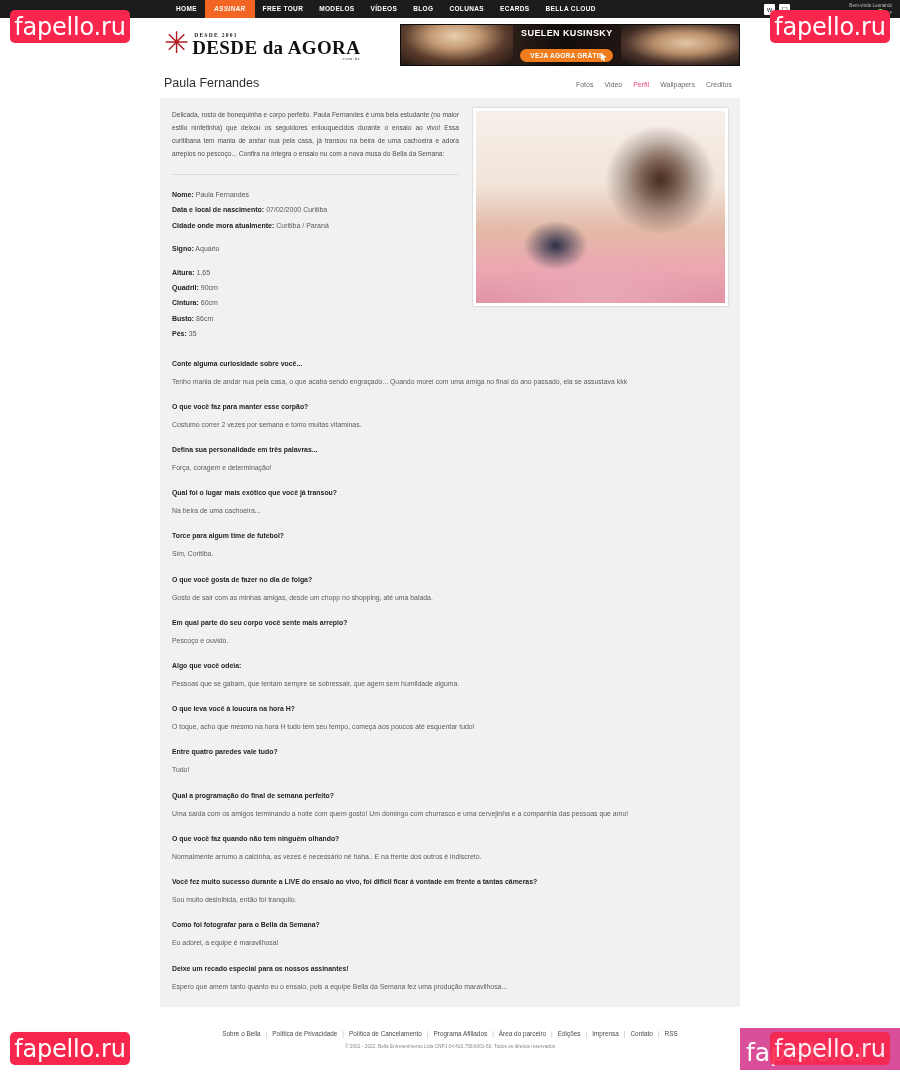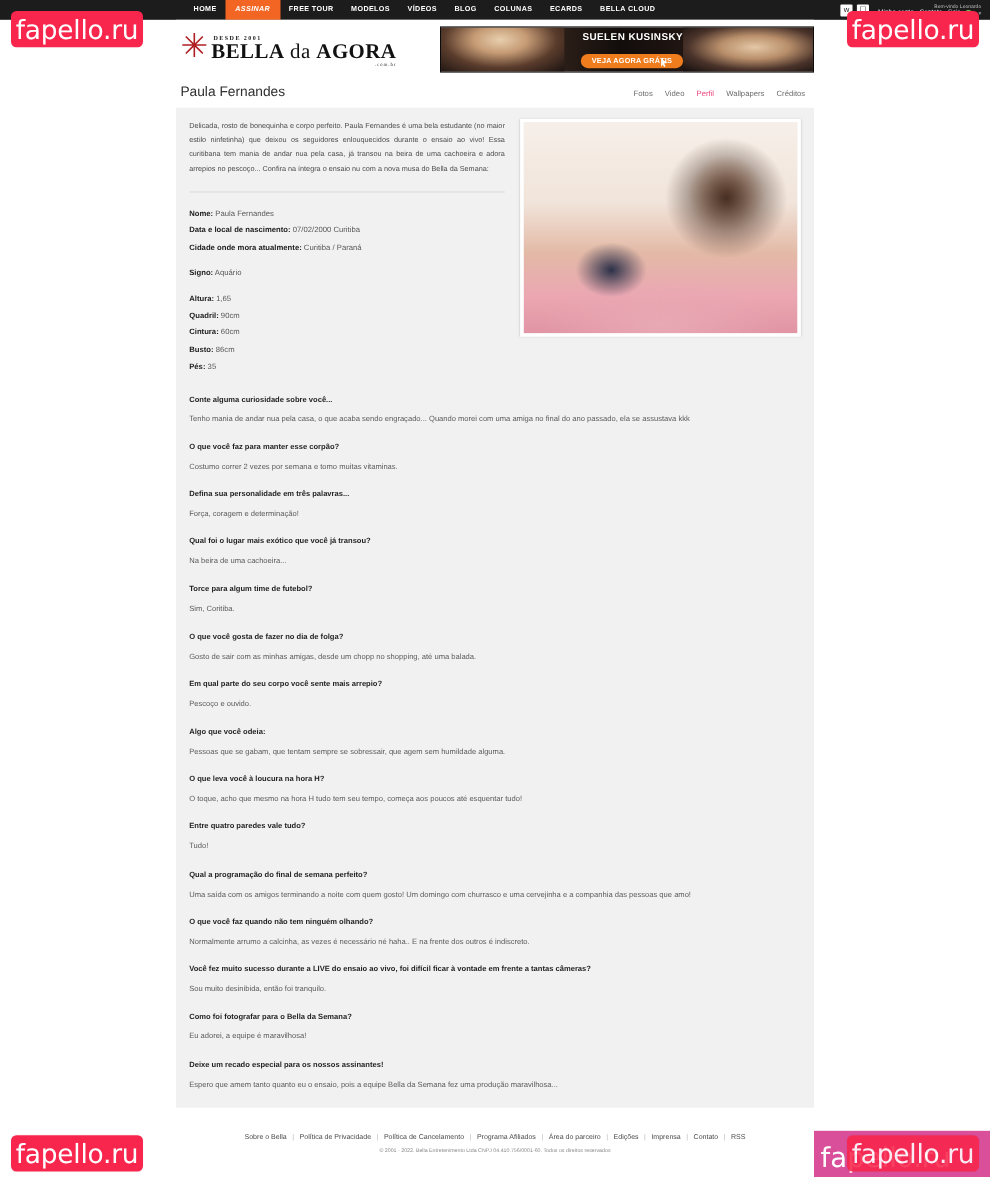--- a/index.html
+++ b/index.html
@@ -49,38 +49,38 @@
   
   .shell { position:absolute; left:160px; top:18px; width:580px; background:#fff; }
 
   
   .head { display:flex; align-items:center; padding: 6px 0 4px 4px; }
   .logo { display:flex; align-items:flex-start; width:235px; }
   .logo-star { color:#b01f24; font-size:30px; line-height:26px; margin-right:3px; }
   .logo-text-wrap { display:flex; flex-direction:column; padding-top:2px; }
   .logo-since { font-family:"Liberation Serif", serif; font-size:5.5px; letter-spacing:1.3px; color:#1a1a1a; font-weight:bold; margin-left:2px; }
   .logo-main { font-family:"Liberation Serif", serif; font-size:19px; font-weight:bold; letter-spacing:.4px; color:#111; line-height:20px; }
-  .logo-main .da { font-weight:normal; }
+  .logo-main .da { font-weight:bold; }
   .logo-dom { font-family:"Liberation Serif", serif; font-size:4.6px; letter-spacing:.8px; color:#333; align-self:flex-end; margin-top:-2px; }
 
   .banner {
     position:relative; width:345px; height:42px; margin-left:4px; overflow:hidden;
     background: linear-gradient(90deg,#2a1d18 0%, #3c2a20 22%, #120d0b 48%, #241713 70%, #3a2822 100%);
     border:1px solid #0c0c0c;
   }
   .banner .girl-l {
     position:absolute; left:0; top:0; width:112px; height:100%;
     background: radial-gradient(ellipse at 48% 28%, #e8cfae 0%, #c49a74 30%, #5a3c2c 62%, #1a1210 100%);
   }
   .banner .girl-r {
     position:absolute; right:0; top:0; width:118px; height:100%;
     background: radial-gradient(ellipse at 55% 45%, #e4c7a6 0%, #b98f6b 34%, #4a332a 66%, #120d0c 100%);
   }
   .banner .btxt { position:absolute; left:112px; right:118px; top:0; bottom:0;
-    display:flex; flex-direction:column; align-items:flex-end; justify-content:center; gap:11px; }
+    display:flex; flex-direction:column; align-items:center; justify-content:center; gap:11px; }
   .banner-name { color:#fff; font-size:9px; font-weight:bold; letter-spacing:.4px; white-space:nowrap; }
   .banner-cta {
     background:#ef7d1e; color:#fff; font-size:6.6px; font-weight:bold;
     padding:3px 10px; border-radius:9px; white-space:nowrap; letter-spacing:.2px;
   }
   .banner-cursor { position:absolute; left:200px; bottom:4px; width:6px; height:8px;
     background:#fff; clip-path: polygon(0 0, 0 100%, 28% 74%, 52% 100%, 72% 88%, 48% 60%, 100% 52%); }
 
   
   .title-row {
@@ -187,21 +187,21 @@
     </div>
   </div>
 
   <div class="shell">
 
     <div class="head">
       <div class="logo">
         <span class="logo-star">✳</span>
         <span class="logo-text-wrap">
           <span class="logo-since">DESDE 2001</span>
-          <span class="logo-main"><span>BELLA</span><span class="da"> da </span><span>AGORA</span></span>
+          <span class="logo-main"><span>DESDE</span><span class="da"> da </span><span>AGORA</span></span>
           <span class="logo-dom">.com.br</span>
         </span>
       </div>
 
       <div class="banner">
         <div class="girl-l"></div>
         <div class="girl-r"></div>
         <div class="btxt">
           <span class="banner-name">SUELEN KUSINSKY</span>
           <span class="banner-cta">VEJA AGORA GRÁTIS</span>

